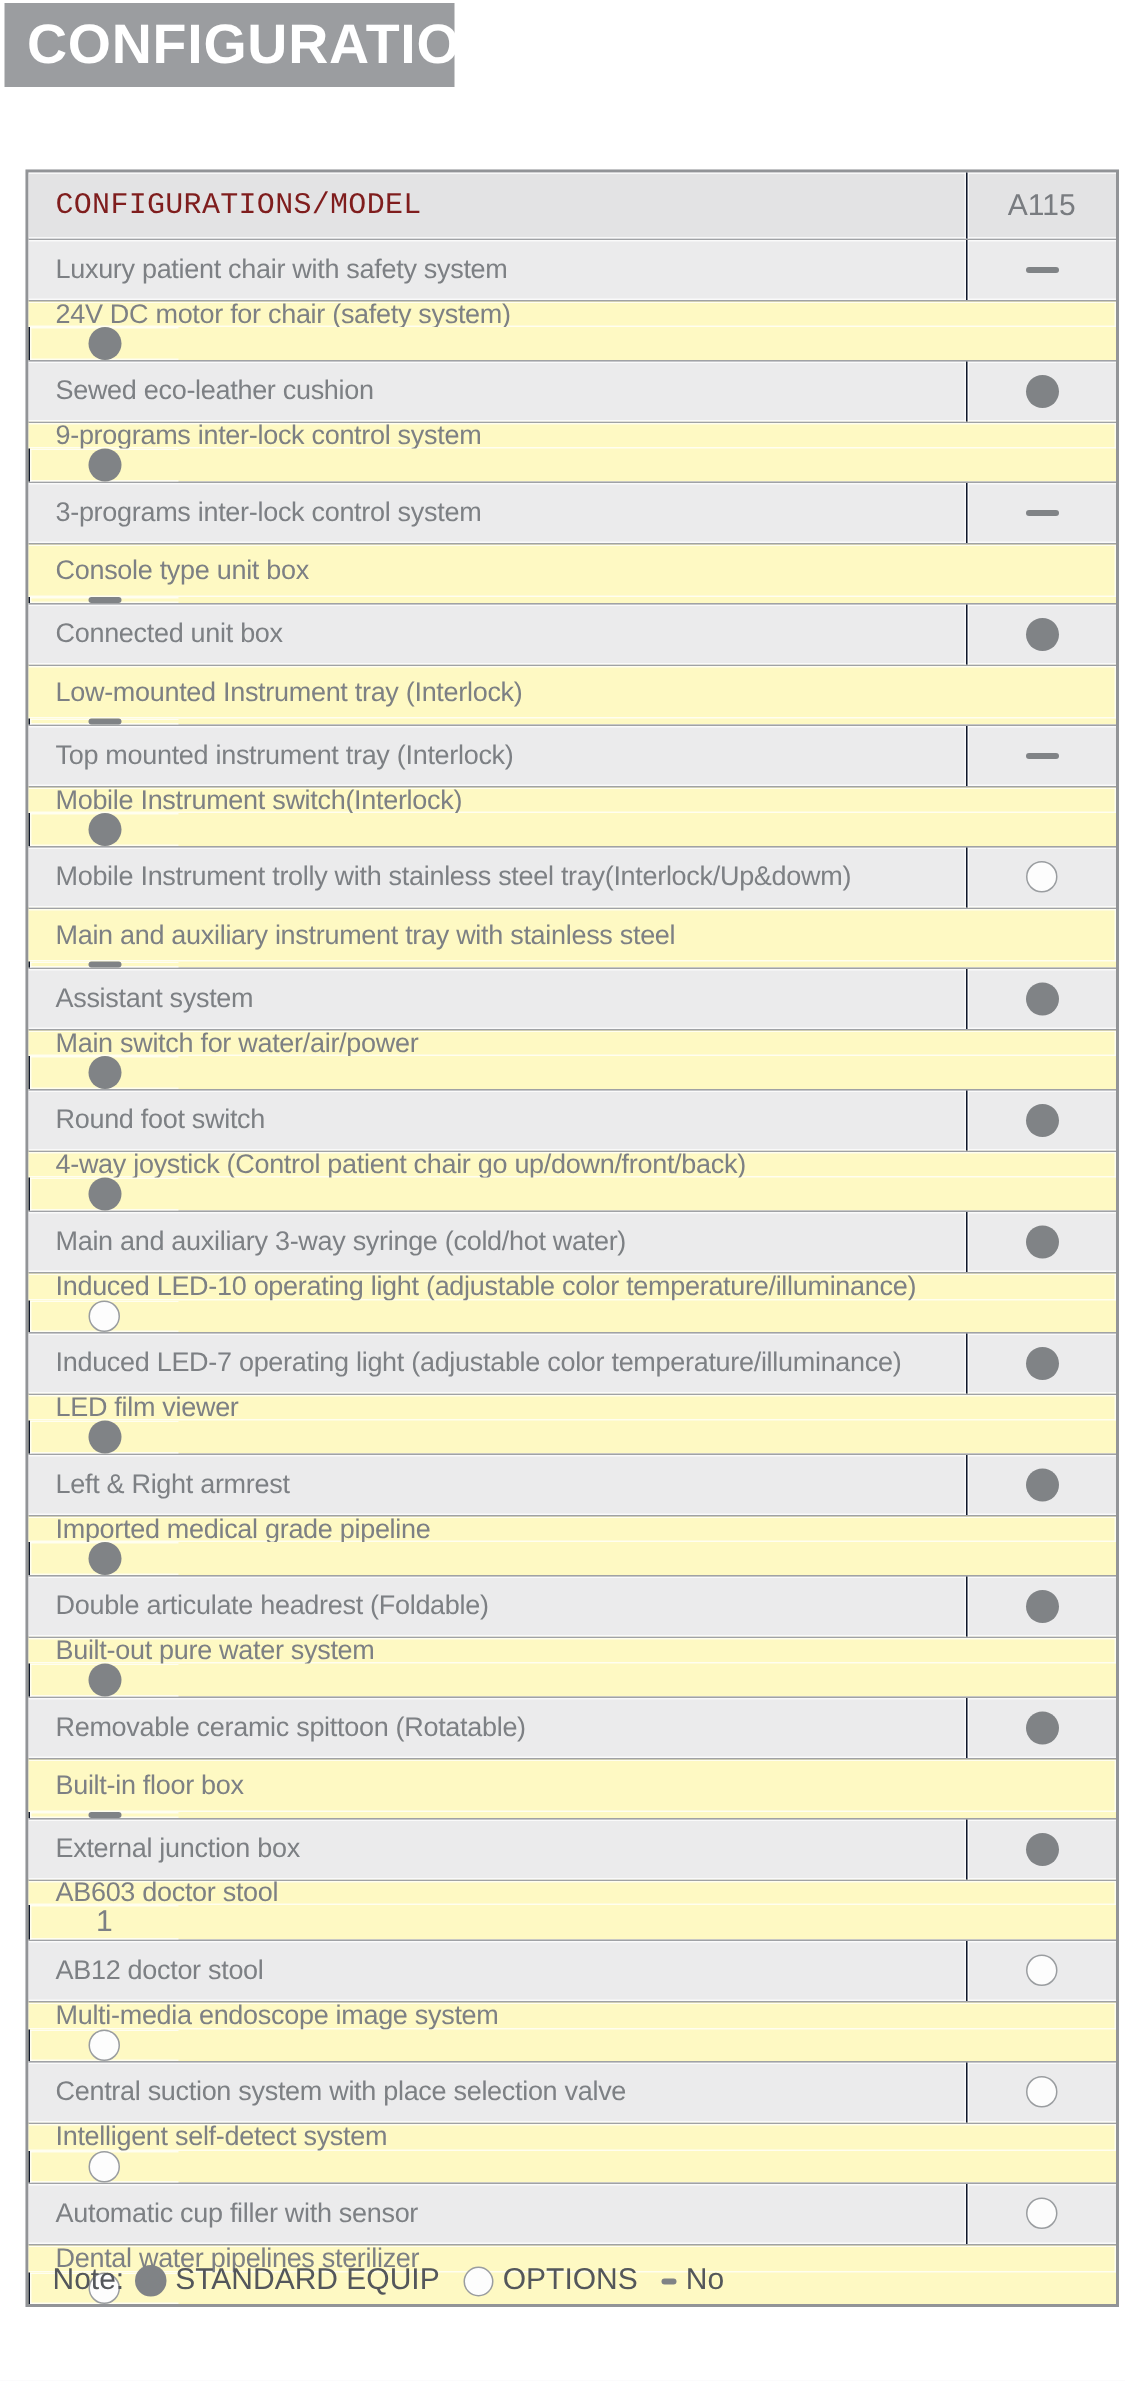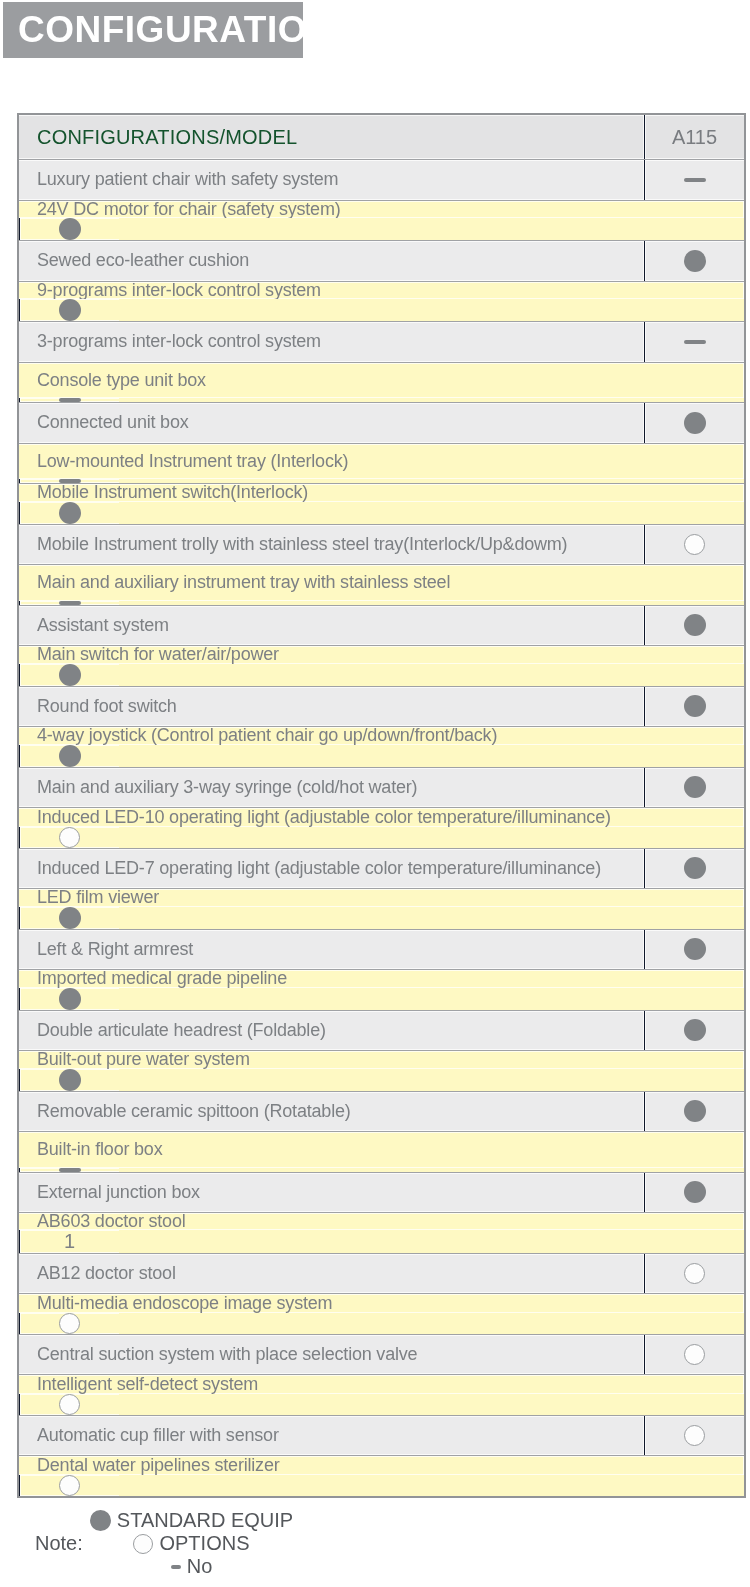--- a/index.html
+++ b/index.html
@@ -75,21 +75,22 @@
   }
   .value-cell {
     width: 100px;
     justify-content: center;
     border-left: 1px solid #0f172a;
     box-shadow: inset 0 1px 0 rgba(255,255,255,0.75), inset 0 -1px 0 rgba(255,255,255,0.75), inset 1px 0 0 rgba(255,255,255,0.75);
   }
   .header-row .label-cell {
     font-size: 20px;
     letter-spacing: 0.2px;
-    color: #14532d;
+    color: #7f1d1d;
+    font-family: Liberation Mono, monospace;
   }
   .header-row .value-cell {
     font-size: 20px;
     color: #797c80;
   }
   
   .dot {
     width: 22px; height: 22px;
     border-radius: 50%;
     background: #808386;
@@ -185,20 +186,26 @@
           <div class="cell value-cell">
             <span class="dot"></span>
           </div>
         </div>
         <div class="row dark">
           <div class="cell label-cell">Low-mounted Instrument tray (Interlock)</div>
           <div class="cell value-cell">
             <span class="dash"></span>
           </div>
         </div>
+        <div class="row light">
+          <div class="cell label-cell">Top mounted instrument tray (Interlock)</div>
+          <div class="cell value-cell">
+            <span class="dash"></span>
+          </div>
+        </div>
         <div class="row dark">
           <div class="cell label-cell">Mobile Instrument switch(Interlock)</div>
           <div class="cell value-cell">
             <span class="dot"></span>
           </div>
         </div>
         <div class="row light">
           <div class="cell label-cell">Mobile Instrument trolly with stainless steel tray(Interlock/Up&amp;dowm)</div>
           <div class="cell value-cell">
             <span class="circle"></span>
@@ -340,21 +347,21 @@
           <div class="cell label-cell">Dental water pipelines sterilizer</div>
           <div class="cell value-cell">
             <span class="circle"></span>
           </div>
         </div>
       </div>
   </div>
 
   <div class="note">
     <span class="note-label">Note:</span>
-    <span style="display:flex;align-items:center;flex-direction:column;">
+    <span style="display:flex;align-items:center;">
         <span class="legend-item">
           <span class="sym">
             <span class="dot"></span>
           </span>
           <span>STANDARD EQUIP</span>
         </span>
         <span class="legend-item">
           <span class="sym">
             <span class="circle"></span>
           </span>

